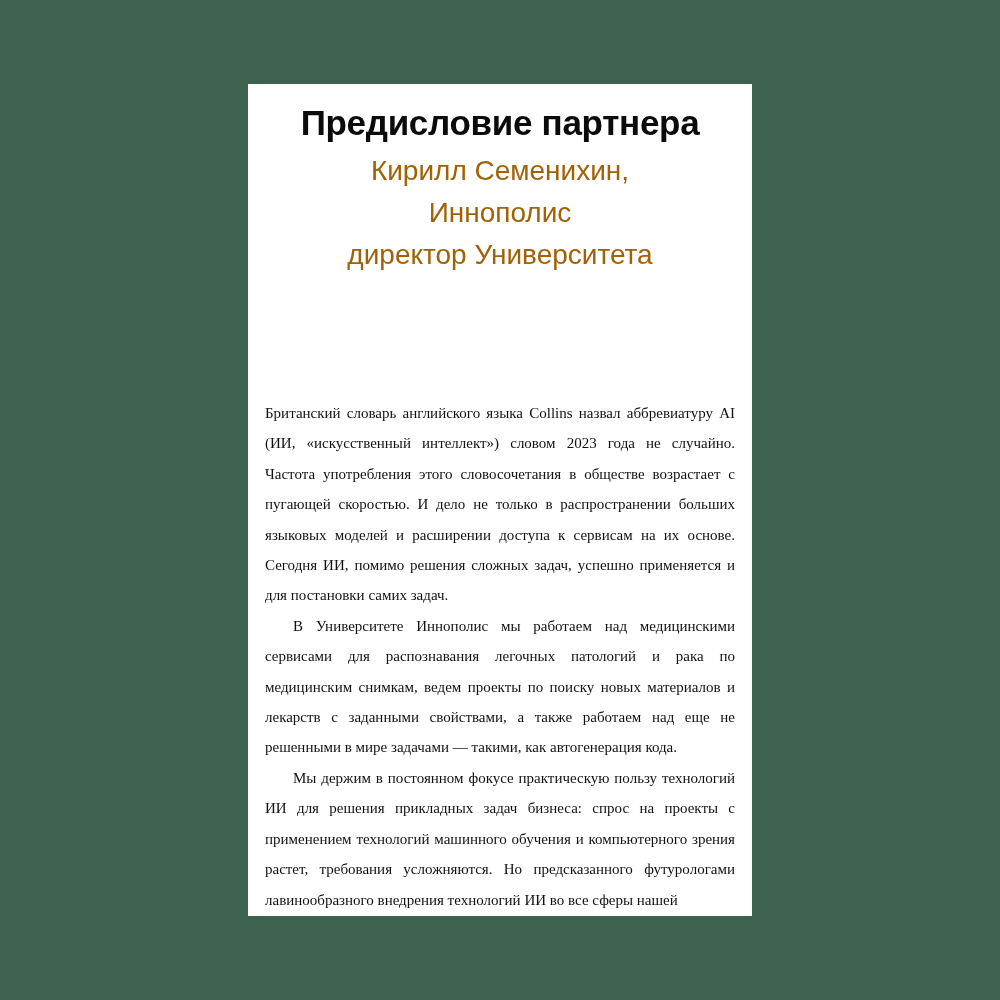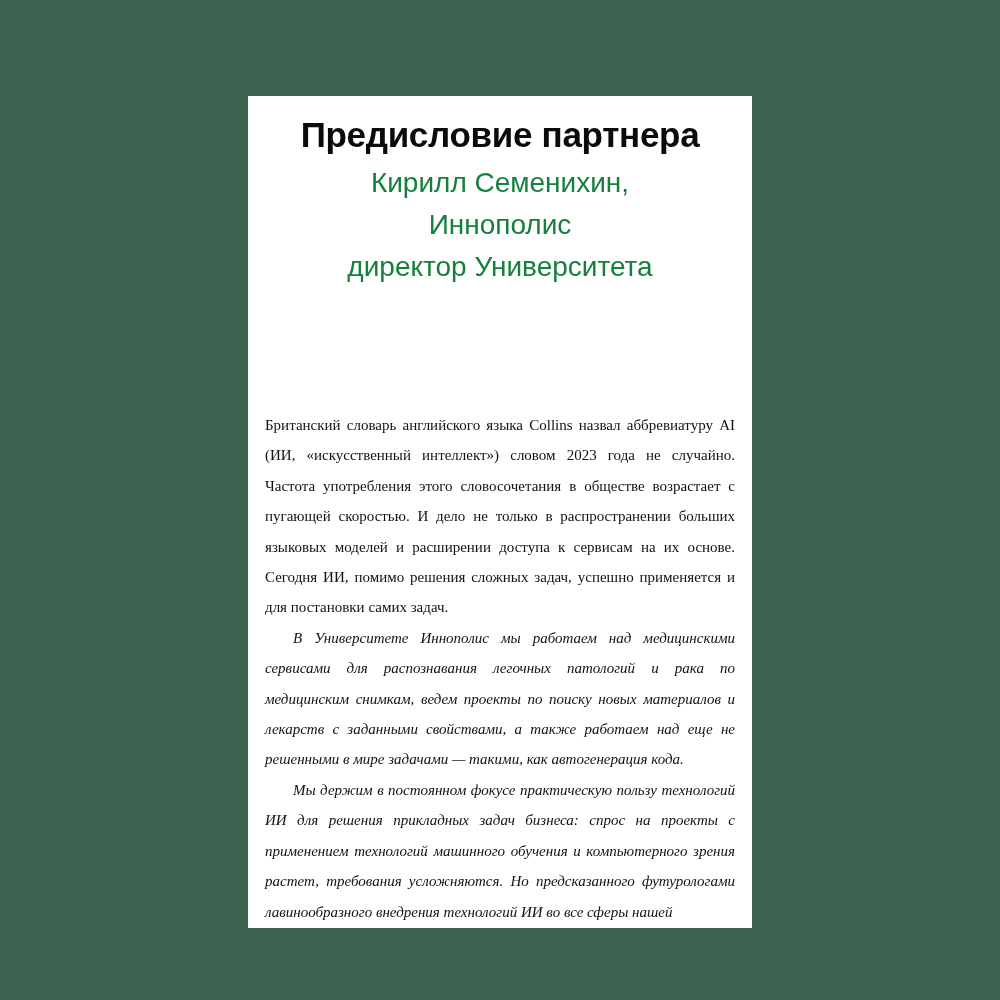--- a/index.html
+++ b/index.html
@@ -14,21 +14,21 @@
     overflow: hidden;
   }
   #stage {
     position: relative;
     width: 1000px;
     height: 1000px;
   }
   #page {
     position: absolute;
     left: 248px;
-    top: 96px;
+    top: 84px;
     width: 504px;
     height: 832px;
     background: #ffffff;
     box-sizing: border-box;
     padding: 0;
     overflow: hidden;
   }
   .page-inner {
     box-sizing: border-box;
     padding: 18px 16px 0 16px;
@@ -44,21 +44,21 @@
     color: #0b0b0b;
     margin: 0 0 6px 0;
     letter-spacing: -0.3px;
   }
   .doc-subtitle {
     font-family: "Liberation Sans", sans-serif;
     font-weight: normal;
     font-size: 28px;
     line-height: 42px;
     text-align: center;
-    color: #15803d;
+    color: #a16207;
     margin: 0;
     padding: 0 14px;
   }
   .spacer {
     height: 122px;
   }
   .body-text {
     font-family: "Liberation Serif", serif;
     font-size: 15px;
     line-height: 30.4px;
@@ -67,21 +67,20 @@
     text-justify: inter-word;
     margin: 0;
     padding: 0 1px;
     hyphens: manual;
   }
   .body-text + .body-text {
     margin-top: 0;
   }
   .body-text.indent {
     text-indent: 28px;
-    font-style: italic;
   }
 </style>
 </head>
 <body style="background: rgb(61, 99, 80);">
 
 <div id="stage">
   <div id="page" style="background: rgb(255, 255, 255);">
     <div class="page-inner">
 
       <h1 class="doc-title">Предисловие партнера</h1>

